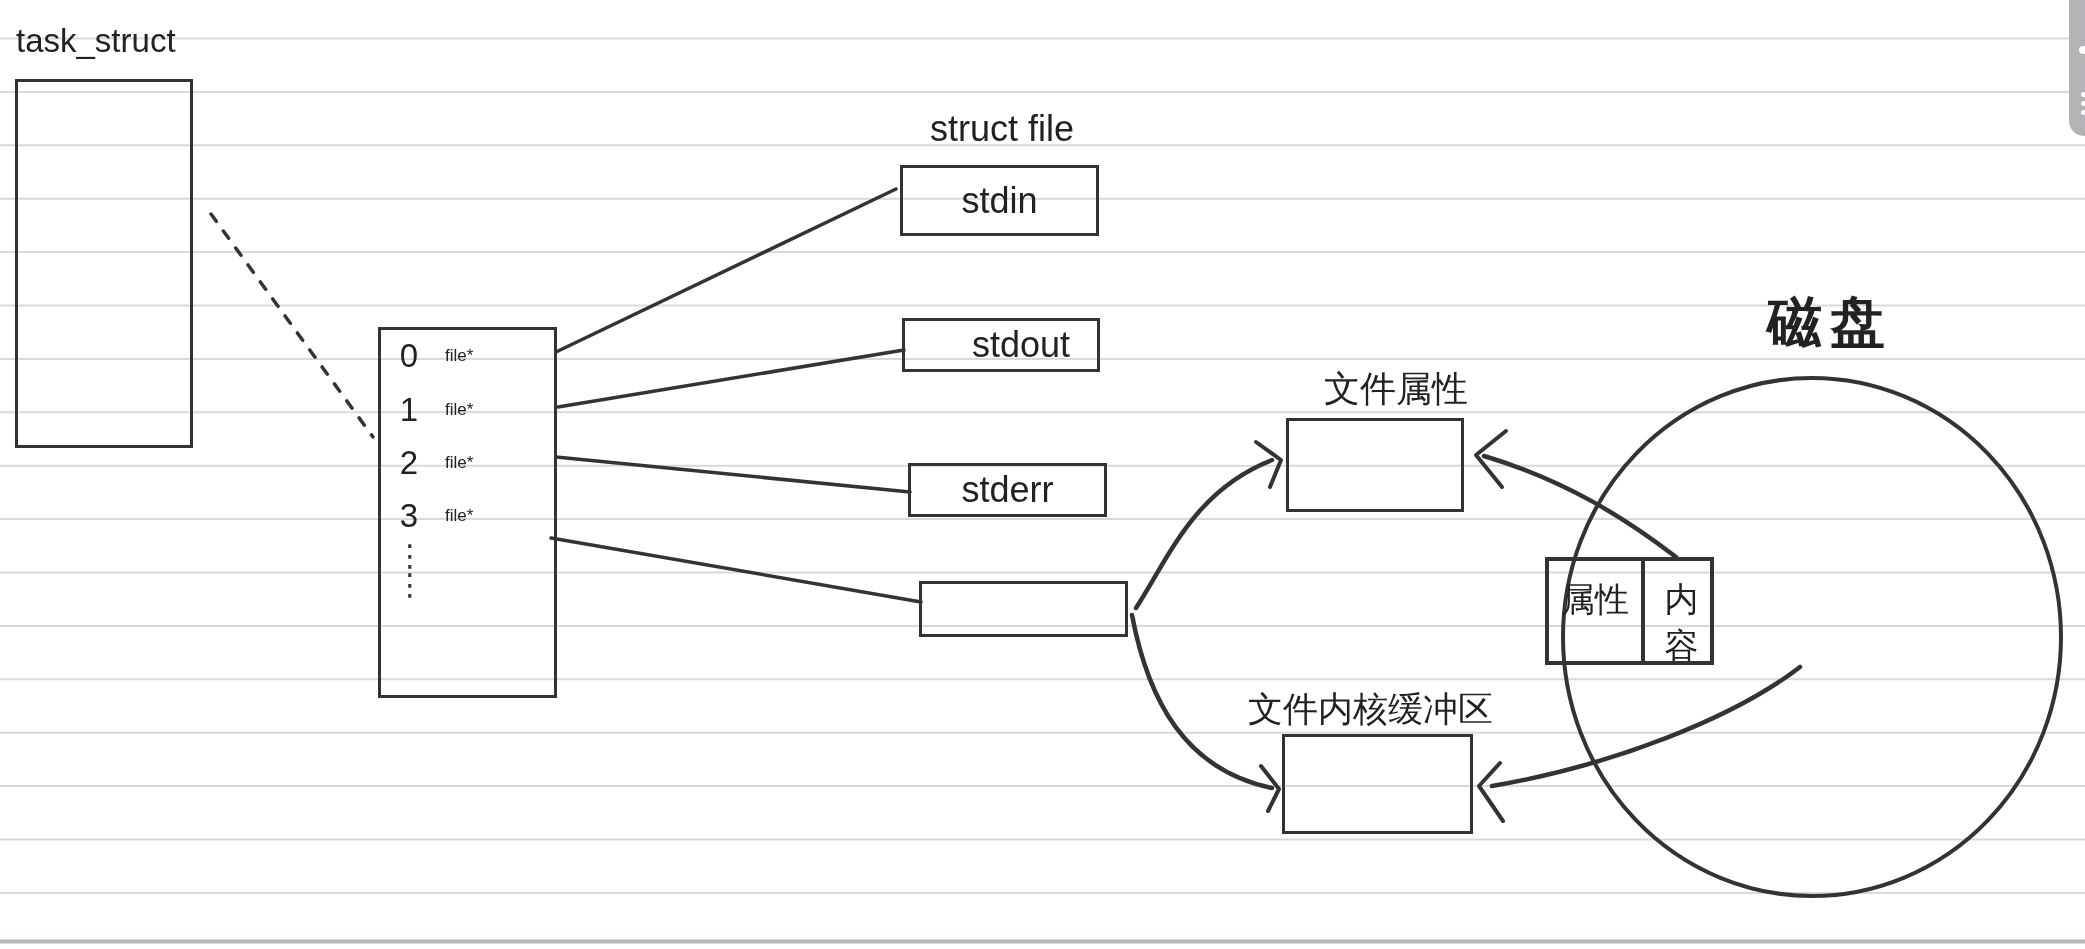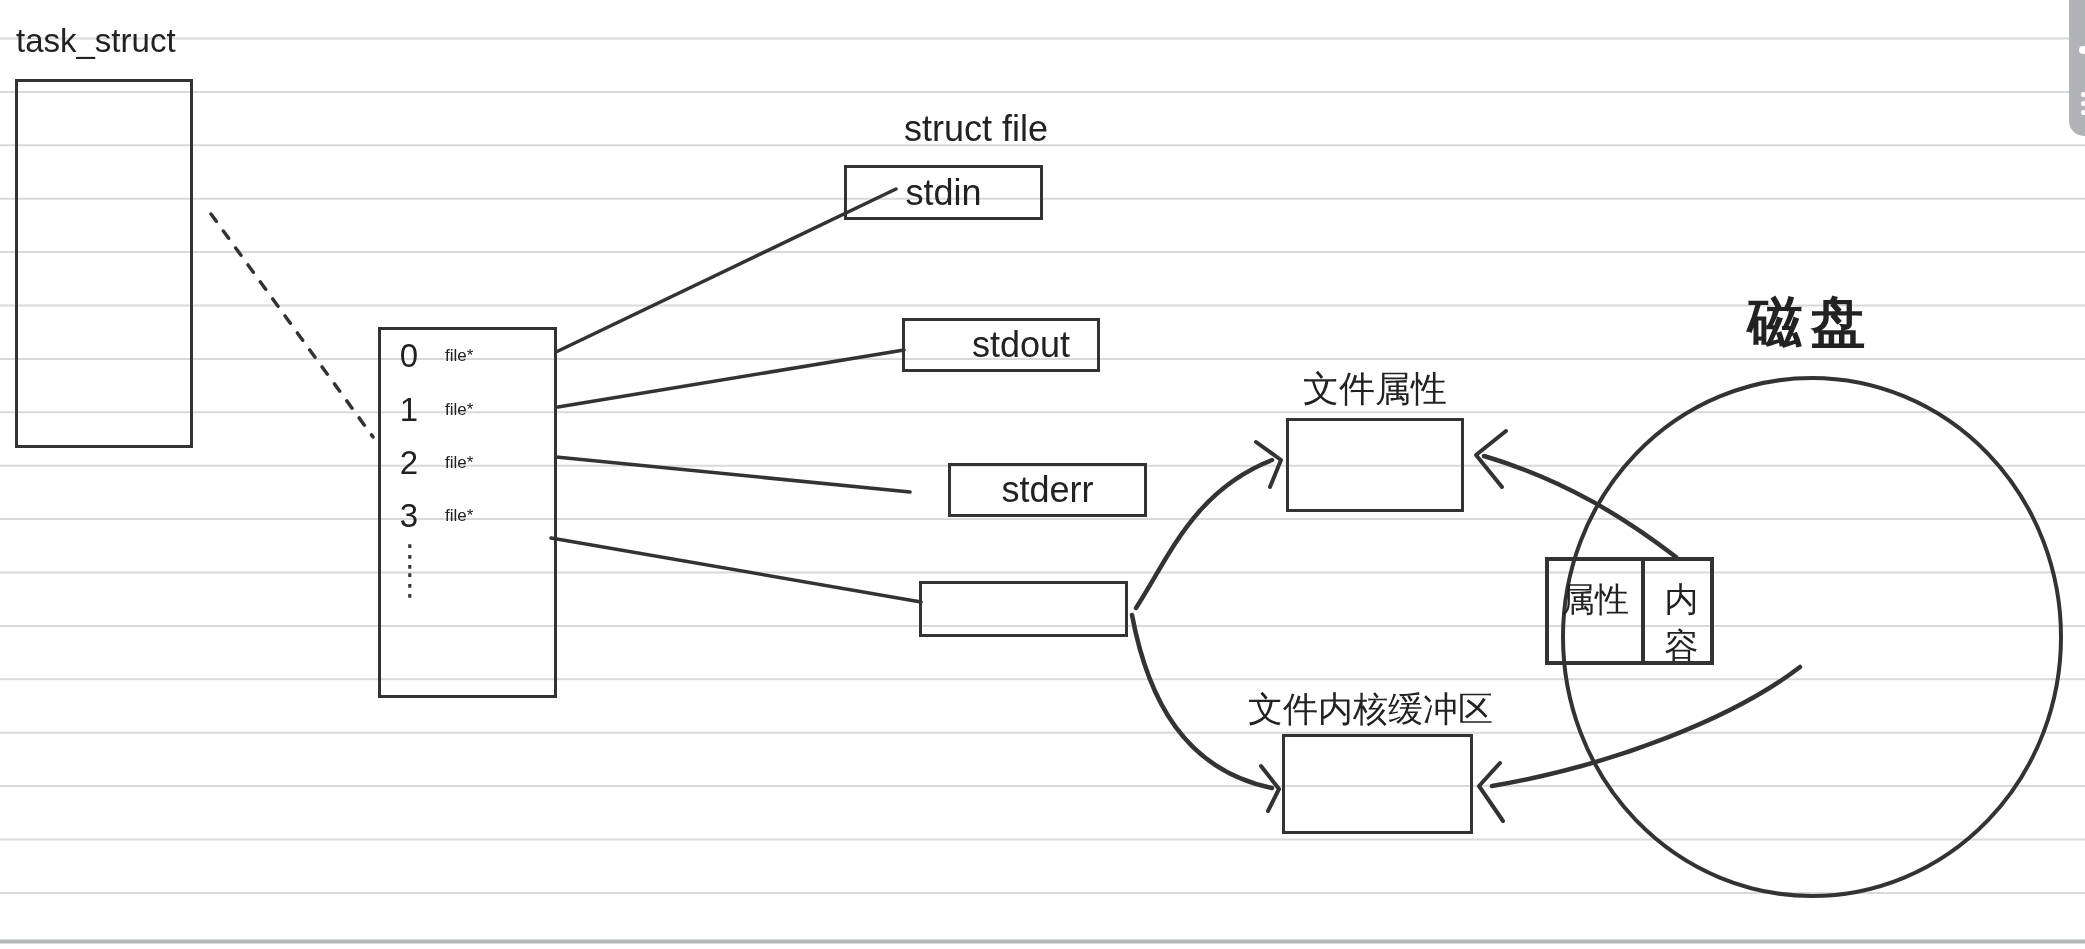--- a/index.html
+++ b/index.html
@@ -5,21 +5,21 @@
   :root{
     --ink:#333333; --text:#222222; --paper-line:#d8d9da;
     --page-edge:#b5b8ba; --toolbar-gray:#b1b3b6;
   }
   html,body{margin:0;padding:0;background:#ffffff;}
   .stage{position:relative;width:2085px;height:949px;background:#ffffff;overflow:hidden;
          font-family:"Liberation Sans","DejaVu Sans",sans-serif;color:var(--text);}
   .stage svg{position:absolute;left:0;top:0;}
   .box{position:absolute;border:3px solid var(--ink);background:transparent;box-sizing:border-box;}
   .lbl{position:absolute;white-space:nowrap;color:var(--text);}
-  .center{text-align:center;}
+  .center{text-align:right;}
   .filebox{display:flex;align-items:center;justify-content:center;font-size:36px;}
   
   .fd-row{position:absolute;display:flex;align-items:center;height:38px;}
   .fd-index{display:inline-block;width:40px;text-align:center;font-size:33px;}
   .fd-pointer{display:inline-block;margin-left:16px;font-size:17px;text-align:right;}
   .fd-ellipsis{position:absolute;font-size:30px;line-height:0.95;white-space:pre;text-align:center;color:var(--ink);}
   
   .disk-table{display:flex;}
   .disk-cell{box-sizing:border-box;padding-top:16px;text-align:center;font-size:34px;}
   .disk-cell.first{width:96px;border-right:4px solid var(--ink);}
@@ -101,23 +101,23 @@
     </div>
     <div class="fd-row" style="left:8px;top:167px;">
       <span class="fd-index">3</span>
       <span class="fd-pointer">file*</span>
     </div>
     <div class="fd-ellipsis" style="left:14px;top:212px;">⋮
 ⋮</div>
   </div>
 
   <div class="lbl center" style="left:878px;top:108px;width:196px;font-size:36px;">struct file</div>
-  <div class="box filebox" style="left:844px;top:165px;width:199px;height:55px;">stdin</div>
+  <div class="box filebox" style="left:900px;top:165px;width:199px;height:71px;">stdin</div>
   <div class="box filebox" style="left:902px;top:318px;width:198px;height:54px;padding-left:40px;">stdout</div>
-  <div class="box filebox" style="left:908px;top:463px;width:199px;height:54px;margin-left:40px;">stderr</div>
+  <div class="box filebox" style="left:908px;top:463px;width:199px;height:54px;">stderr</div>
   <div class="box filebox" style="left:919px;top:581px;width:209px;height:56px;"></div>
 
   <div class="lbl center" style="left:1282px;top:365px;width:186px;font-size:36px;">文件属性</div>
   <div class="box" style="left:1286px;top:418px;width:178px;height:94px;"></div>
 
   <div class="lbl center" style="left:1248px;top:686px;width:230px;font-size:35px;">文件内核缓冲区</div>
   <div class="box" style="left:1282px;top:734px;width:191px;height:100px;"></div>
 
   <div class="lbl center" style="left:1728px;top:286px;width:165px;font-size:55px;font-weight:700;letter-spacing:8px;">磁盘</div>
   <div class="box disk-table" style="left:1545px;top:557px;width:169px;height:108px;border-width:4px;gap:8px;">

